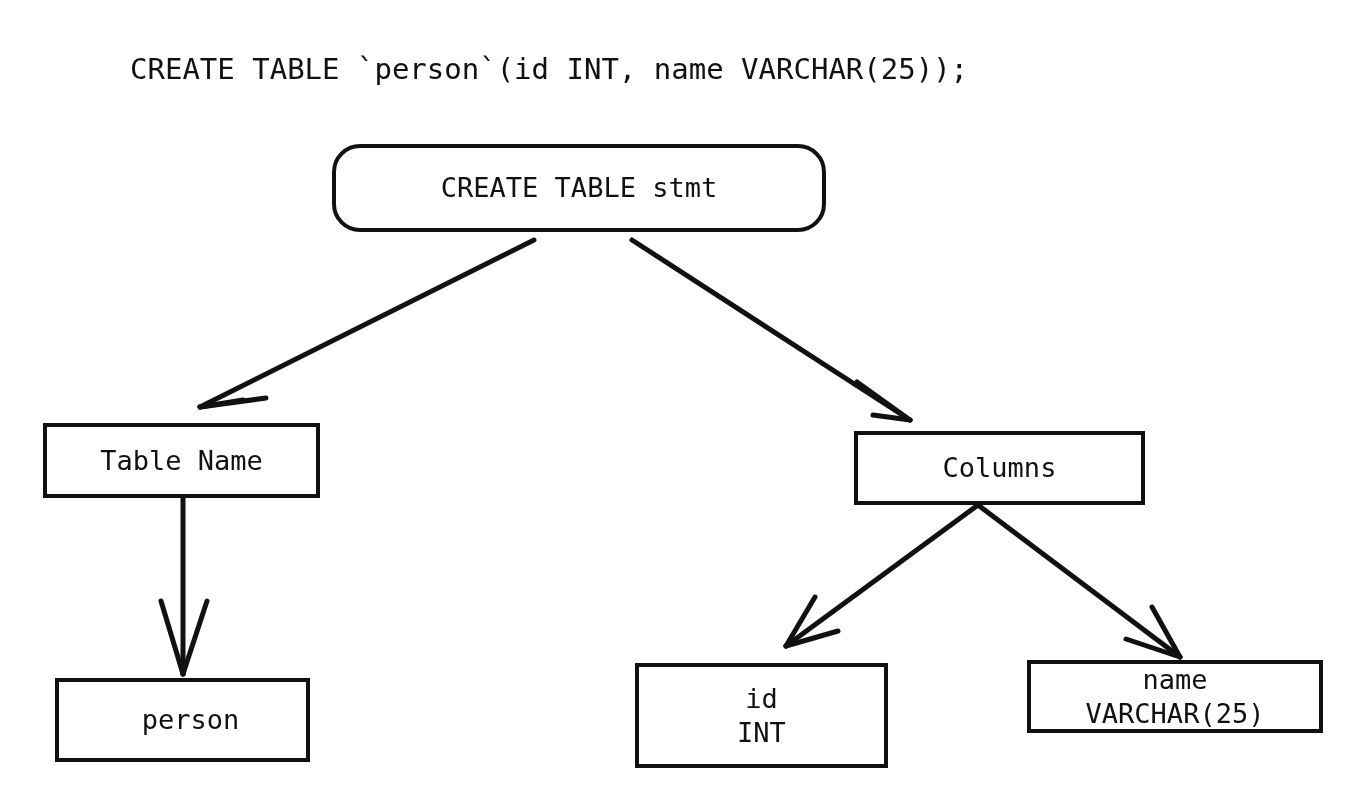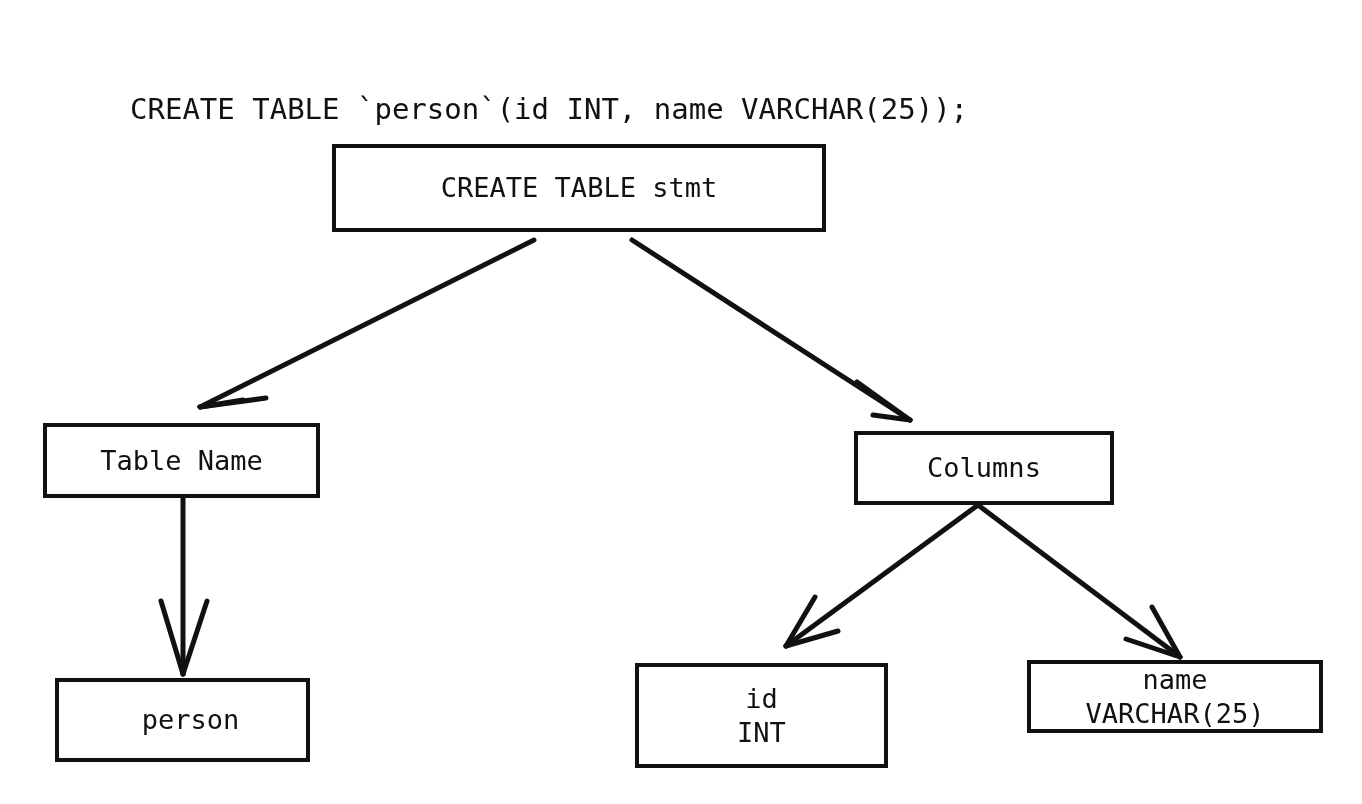--- a/index.html
+++ b/index.html
@@ -19,21 +19,20 @@
   .sql-title {
     position: absolute;
     left: 130px;
     top: 50px;
     font-family: "DejaVu Sans Mono", "Liberation Mono", monospace;
     font-size: 29px;
     line-height: 38px;
     letter-spacing: 0px;
     color: #111111;
     white-space: pre;
-    margin-top: 40px;
   }
   .node {
     position: absolute;
     box-sizing: border-box;
     background: #ffffff;
     border: 4px solid #111111;
     display: flex;
     flex-direction: column;
     align-items: center;
     justify-content: center;
@@ -90,19 +89,19 @@
         <line x1="786" y1="646" x2="838" y2="631"></line>
         <line x1="786" y1="646" x2="815" y2="597"></line>
       </g>
       <g>
         <line x1="978" y1="505" x2="1180" y2="657"></line>
         <line x1="1180" y1="657" x2="1126" y2="639"></line>
         <line x1="1180" y1="657" x2="1152" y2="607"></line>
       </g>
     </svg>
 
-<div class="node" style="left: 332px; top: 144px; width: 494px; height: 88px;"><span class="line">CREATE TABLE stmt</span></div>
+<div class="node" style="left: 332px; top: 144px; width: 494px; height: 88px; border-radius: 28px;"><span class="line">CREATE TABLE stmt</span></div>
     <div class="node" style="left: 43px; top: 423px; width: 277px; height: 75px;"><span class="line">Table Name</span></div>
-    <div class="node" style="left: 854px; top: 431px; width: 260px; height: 74px;"><span class="line">Columns</span></div>
+    <div class="node" style="left: 854px; top: 431px; width: 291px; height: 74px;"><span class="line">Columns</span></div>
     <div class="node" style="left: 55px; top: 678px; width: 255px; height: 84px; padding-left: 16px;"><span class="line">person</span></div>
     <div class="node" style="left: 635px; top: 663px; width: 253px; height: 105px;"><span class="line">id</span><span class="line">INT</span></div>
     <div class="node" style="left: 1027px; top: 660px; width: 296px; height: 73px;"><span class="line">name</span><span class="line">VARCHAR(25)</span></div>
   </div>
 
 </body></html>

